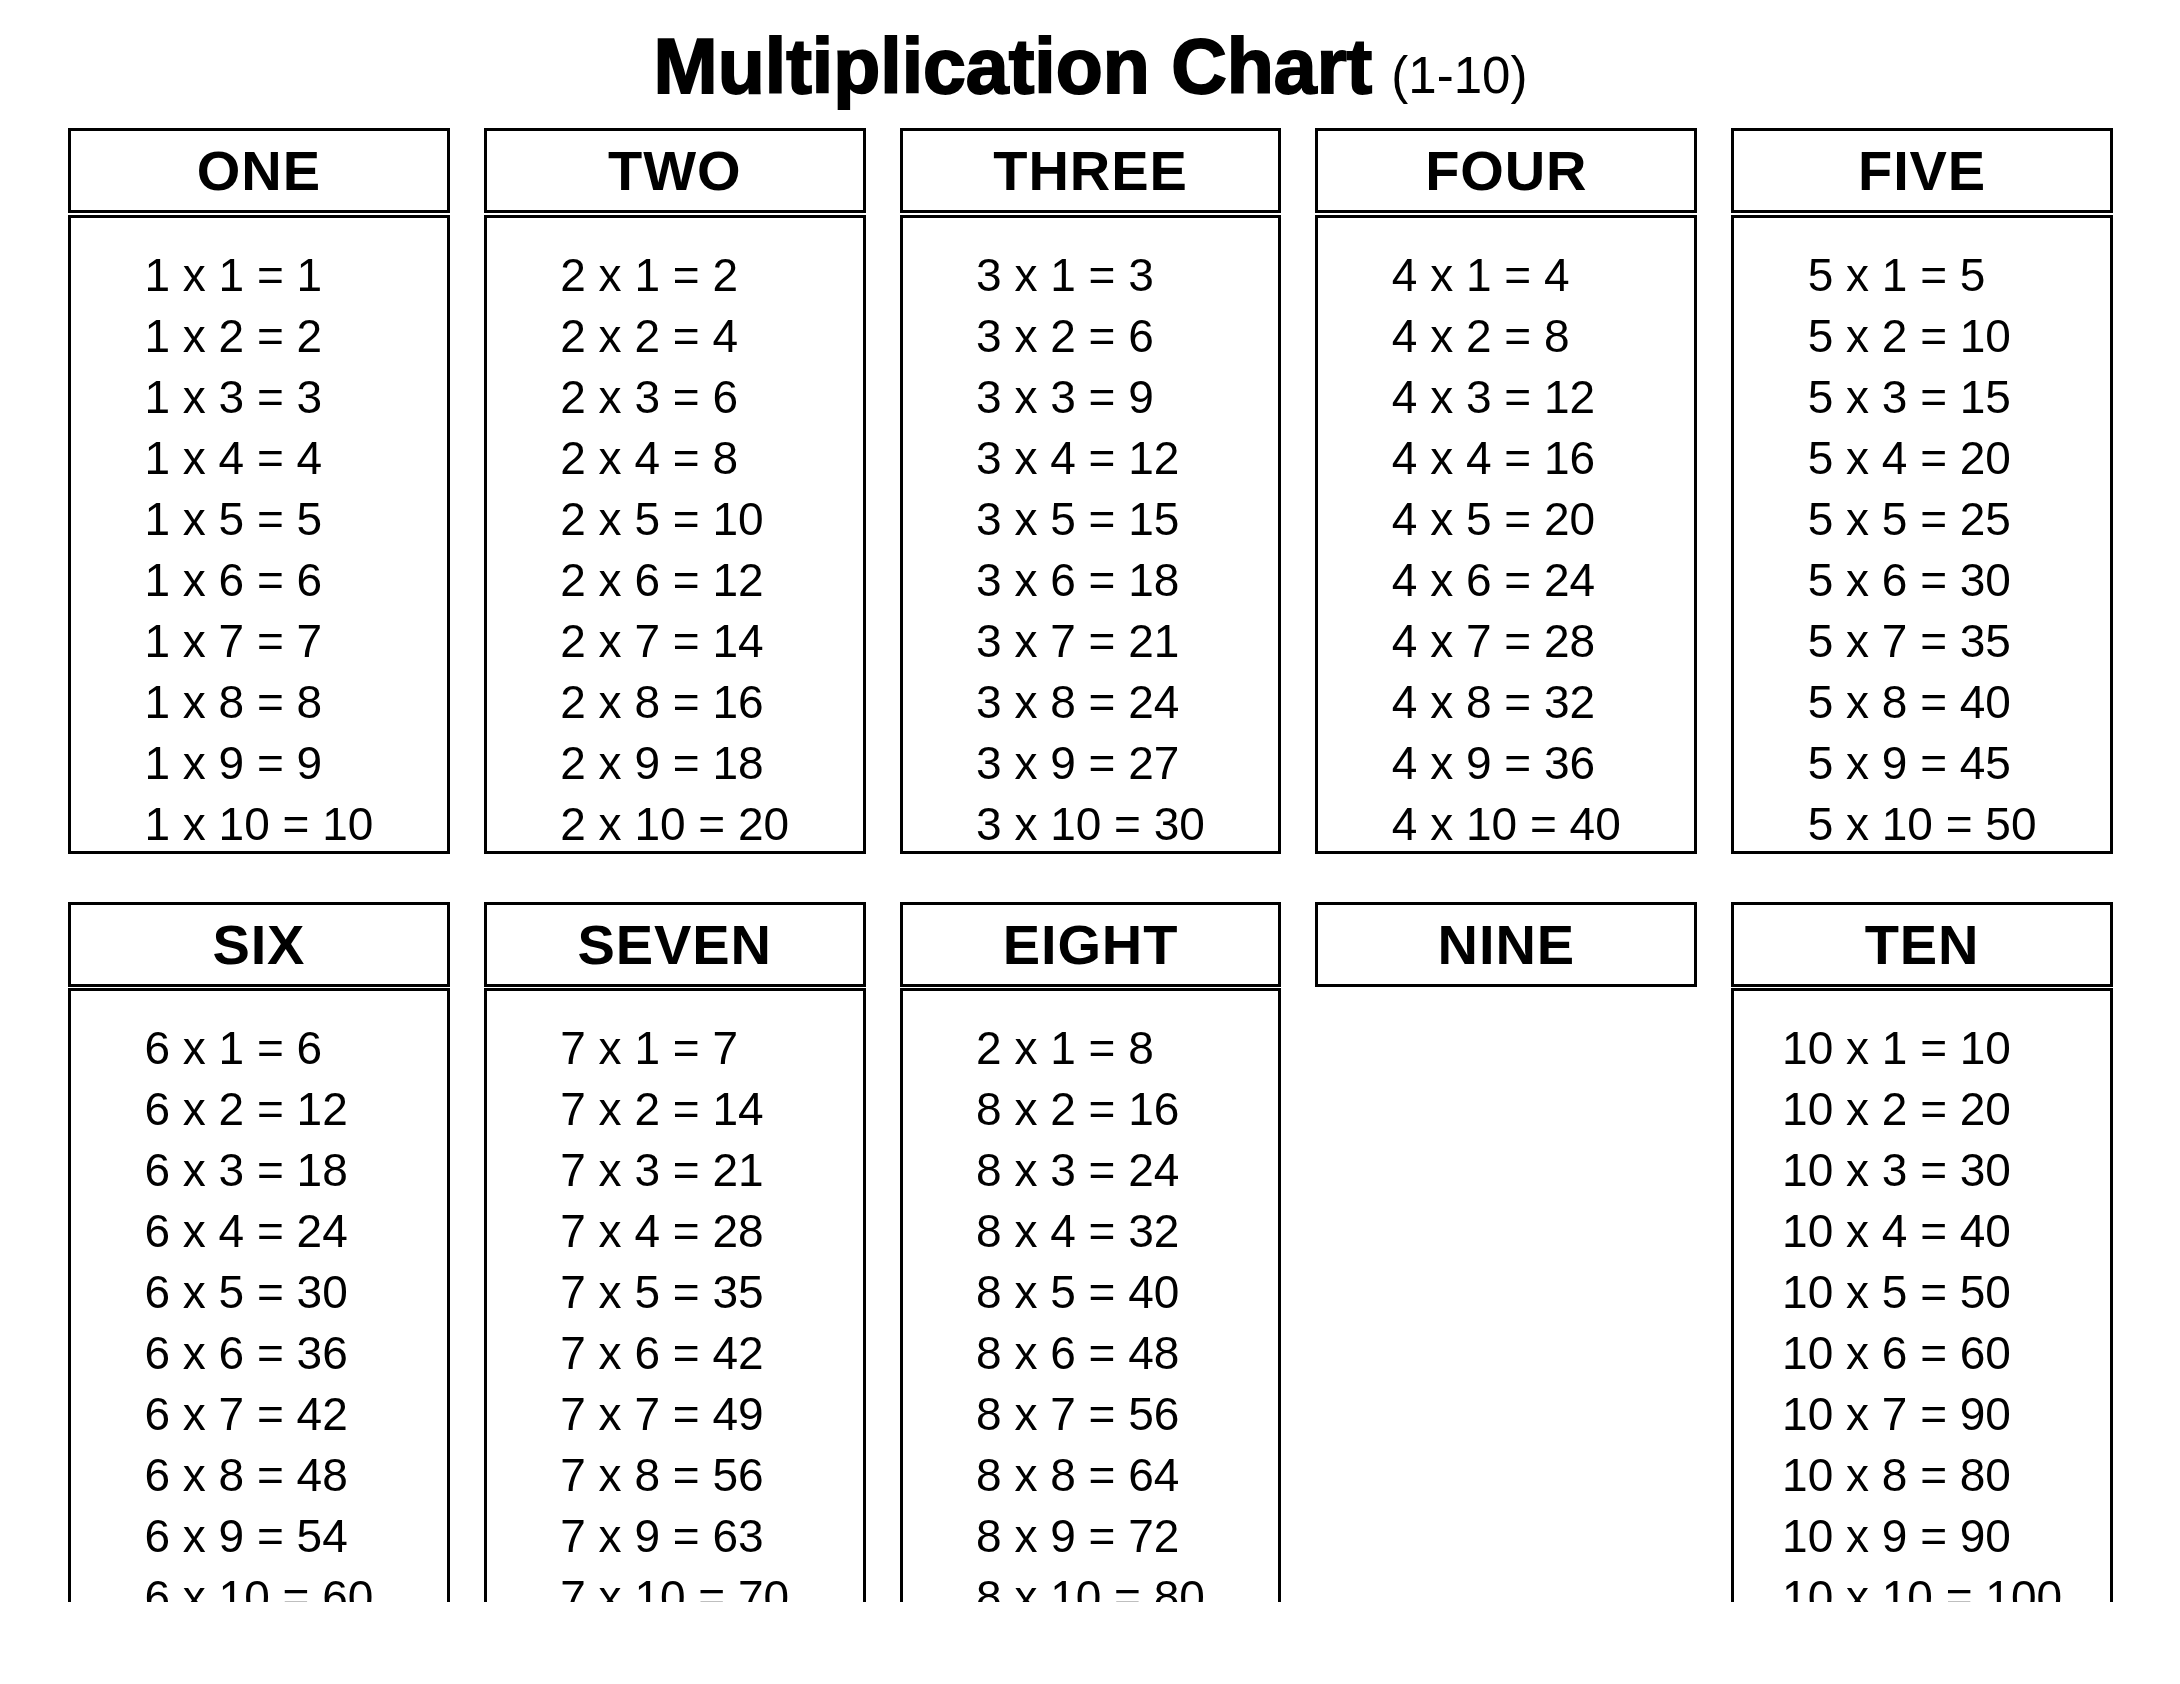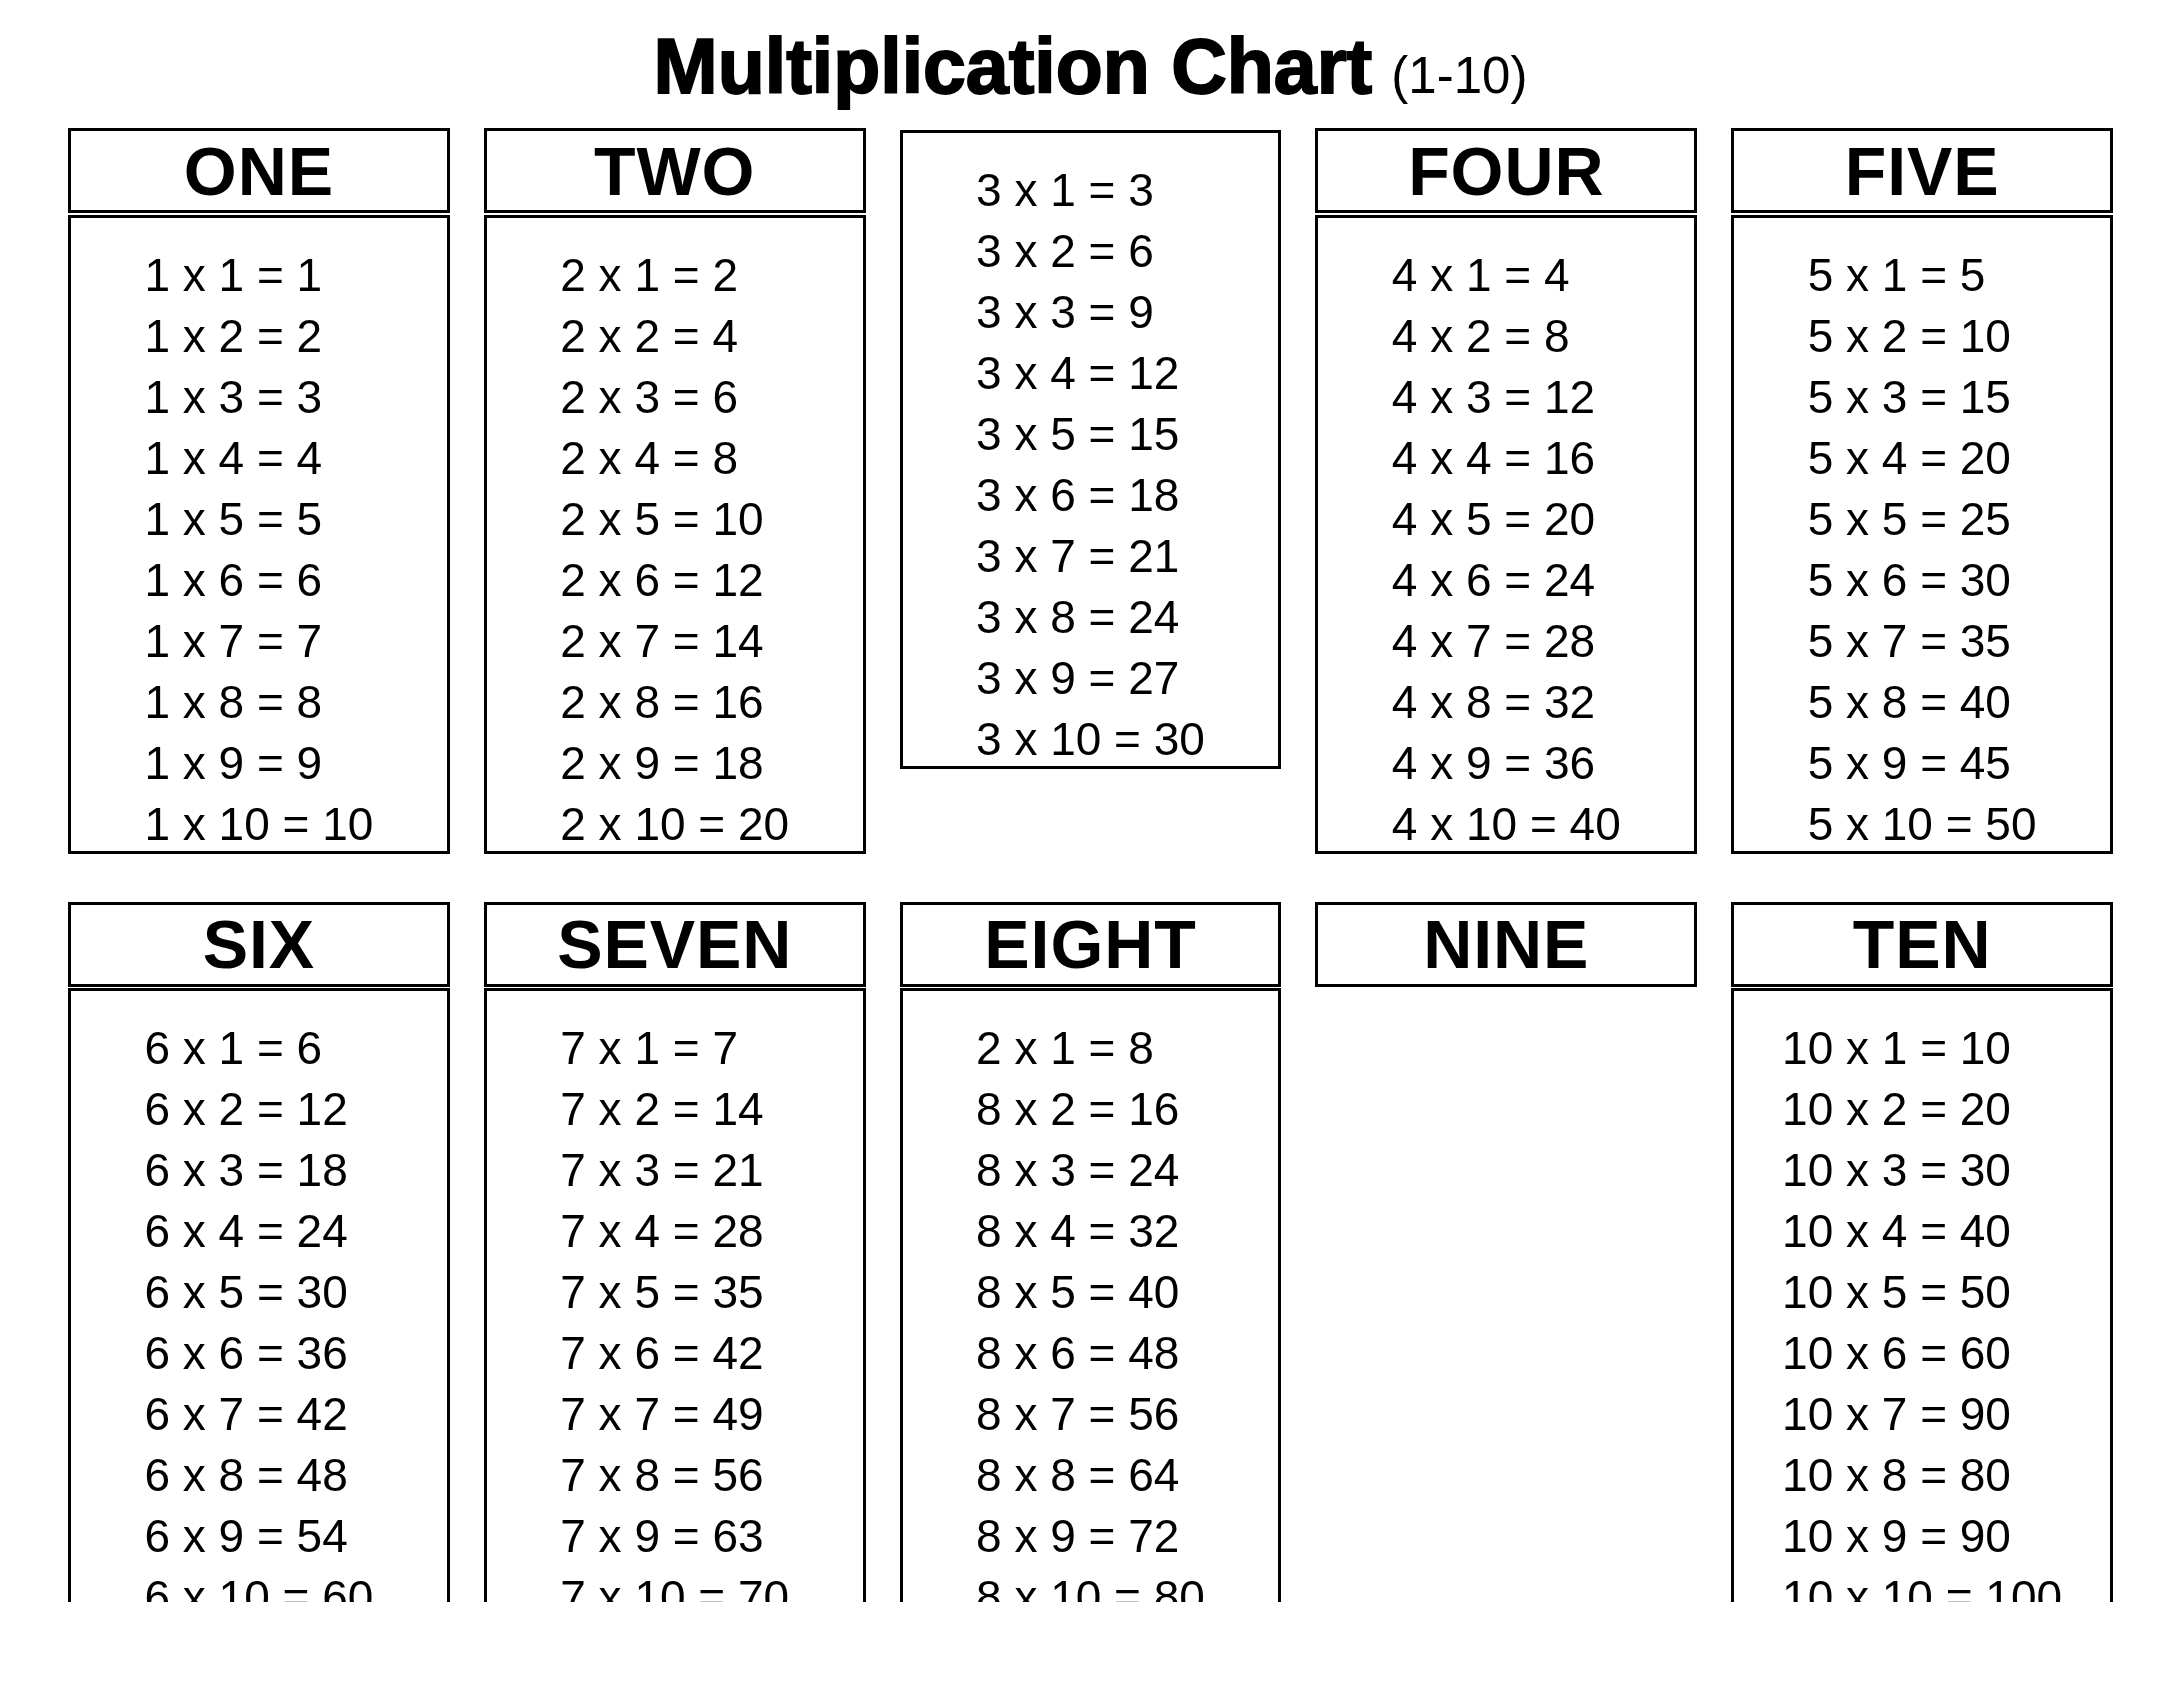--- a/index.html
+++ b/index.html
@@ -50,21 +50,21 @@
   .panel-header{
     box-sizing:border-box;
     height:85px;
     border:3.4px solid var(--border);
     display:flex;
     align-items:center;
     justify-content:center;
     background:var(--bg);
   }
   .panel-title{
-    font-size:68px;
+    font-size:56px;
     font-weight:bold;
     letter-spacing:0.9px;
   }
   .panel-body{
     box-sizing:border-box;
     height:639px;
     margin-top:1.7px;
     border:3.4px solid var(--border);
     display:flex;
     justify-content:center;
@@ -138,20 +138,23 @@
             <div class="fact">2 x 6 = 12</div>
             <div class="fact">2 x 7 = 14</div>
             <div class="fact">2 x 8 = 16</div>
             <div class="fact">2 x 9 = 18</div>
             <div class="fact">2 x 10 = 20</div>
           </div>
     </div>
   </section>
 
   <section class="panel">
+    <div class="panel-header">
+      <span class="panel-title">THREE</span>
+    </div>
     <div class="panel-body">
       <div class="facts">
             <div class="fact">3 x 1 = 3</div>
             <div class="fact">3 x 2 = 6</div>
             <div class="fact">3 x 3 = 9</div>
             <div class="fact">3 x 4 = 12</div>
             <div class="fact">3 x 5 = 15</div>
             <div class="fact">3 x 6 = 18</div>
             <div class="fact">3 x 7 = 21</div>
             <div class="fact">3 x 8 = 24</div>

